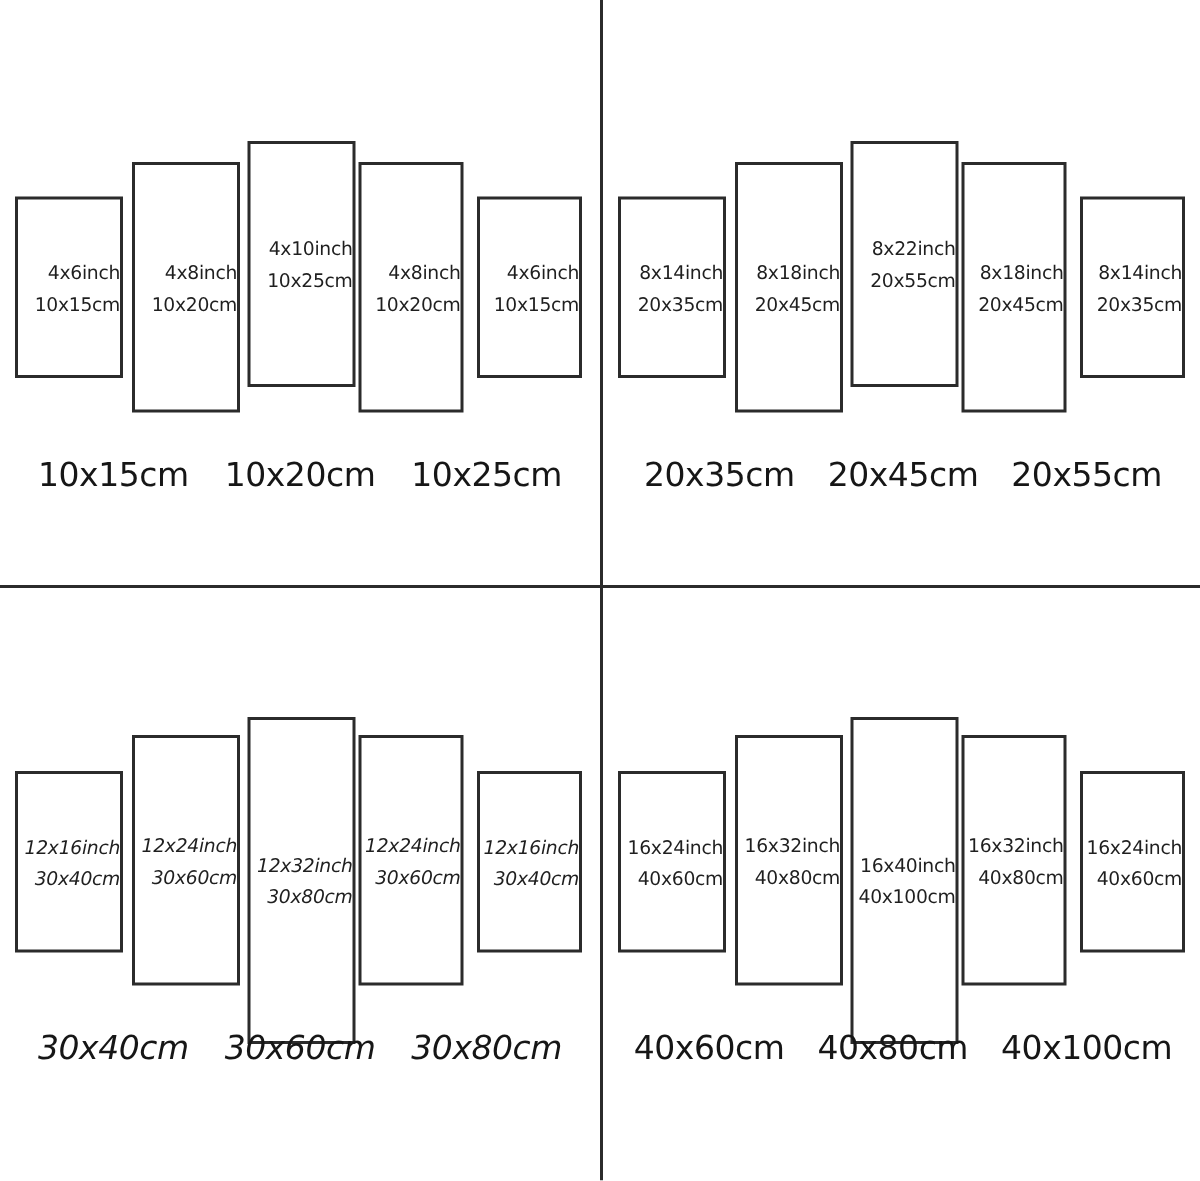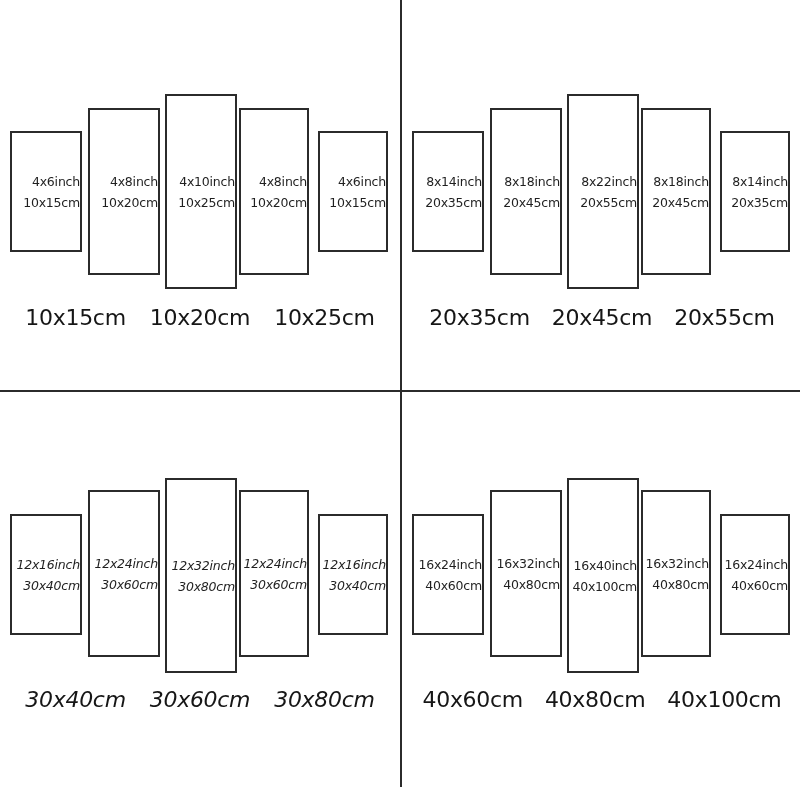--- a/index.html
+++ b/index.html
@@ -79,28 +79,28 @@
   
   .p1 { left: 10px;  width: 72px;  }
   .p2 { left: 88px;  width: 72px;  }
   .p3 { left: 165px; width: 72px;  }
   .p4 { left: 239px; width: 70px;  }
   .p5 { left: 318px; width: 70px;  }
 
   
   .q-tl .p1, .q-tr .p1 { top: 131px; height: 121px; }
   .q-tl .p2, .q-tr .p2 { top: 108px; height: 167px; }
-  .q-tl .p3, .q-tr .p3 { top:  94px; height: 195px; }
+  .q-tl .p3, .q-tr .p3 { top:  94px; height: 164px; }
   .q-tl .p4, .q-tr .p4 { top: 108px; height: 167px; }
   .q-tl .p5, .q-tr .p5 { top: 131px; height: 121px; }
 
   
   .q-bl .p1, .q-br .p1 { top: 122px; height: 121px; }
   .q-bl .p2, .q-br .p2 { top:  98px; height: 167px; }
-  .q-bl .p3, .q-br .p3 { top:  86px; height: 195px; }
+  .q-bl .p3, .q-br .p3 { top:  86px; height: 218px; }
   .q-bl .p4, .q-br .p4 { top:  98px; height: 167px; }
   .q-bl .p5, .q-br .p5 { top: 122px; height: 121px; }
 
   
   .captions {
     position: absolute;
     left: 0;
     width: 400px;
     display: flex;
     justify-content: center;

